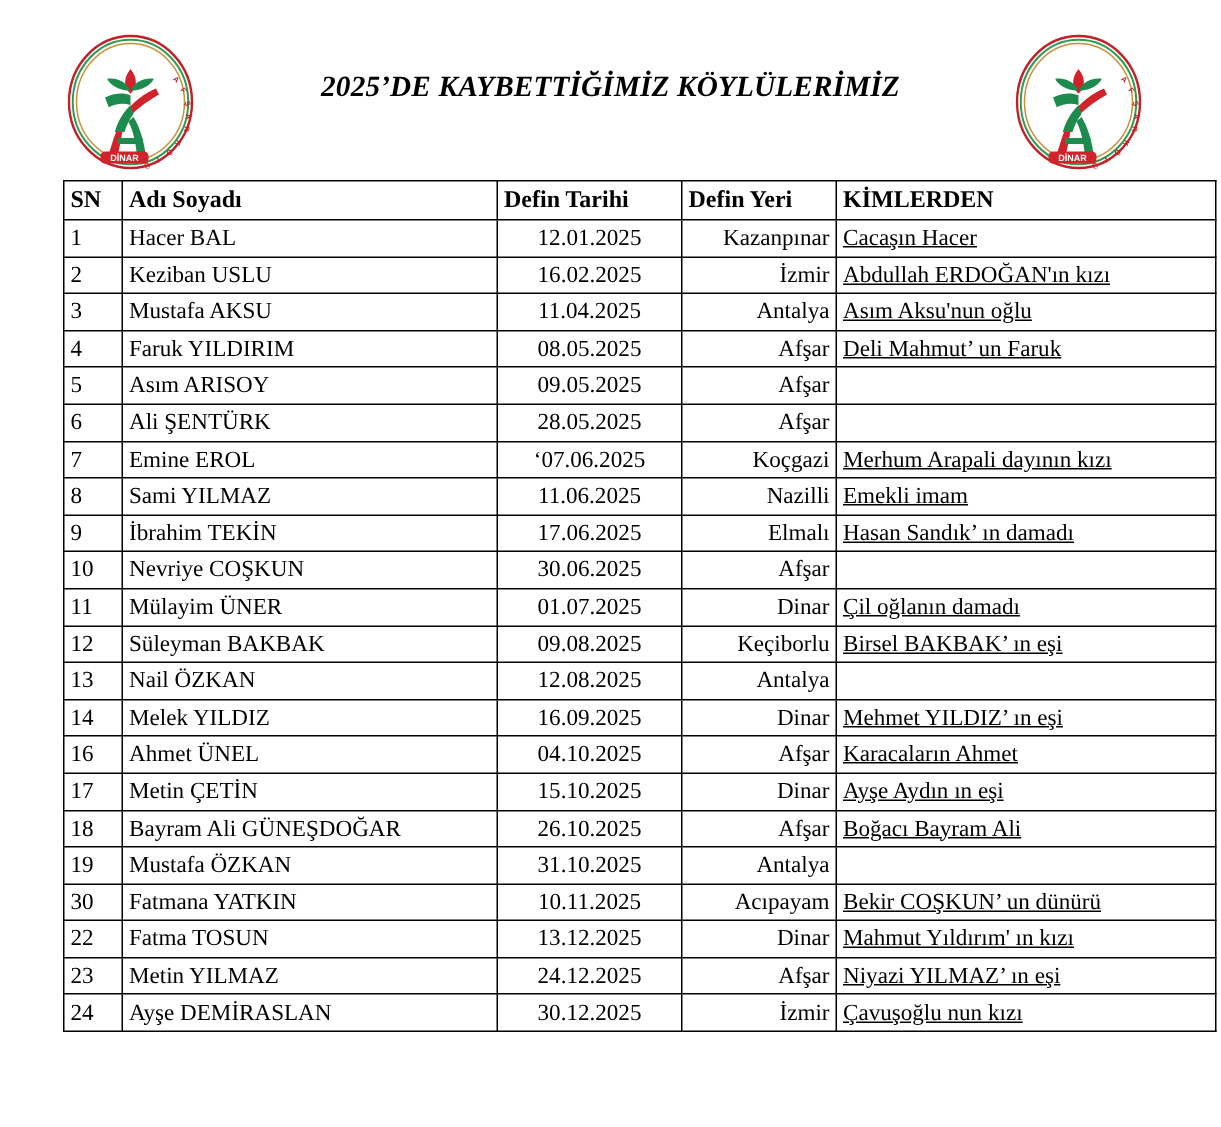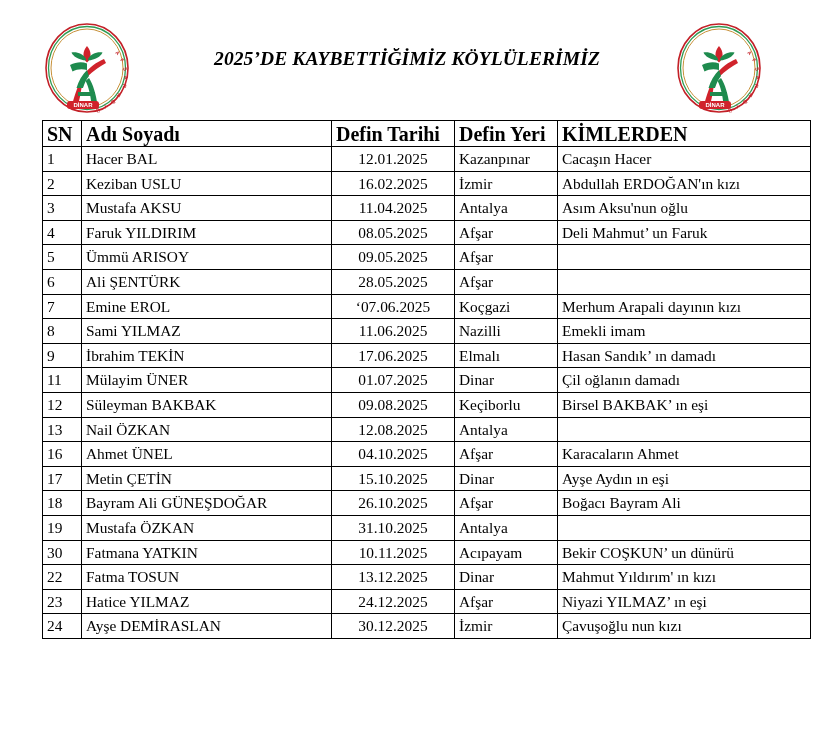--- a/index.html
+++ b/index.html
@@ -69,40 +69,40 @@
     height: 23.6px;
     padding: 0 4px;
     font-size: 15.4px;
     line-height: 1.0;
     vertical-align: middle;
     overflow: hidden;
     white-space: nowrap;
   }
   table.deaths thead th {
     font-weight: bold;
-    font-size: 20px;
+    font-size: 16px;
     height: 25px;
   }
 
   
   .col-sn    { width: 30px;  }
   .col-name  { width: 241px; }
   .col-date  { width: 114px; }
   .col-place { width: 94px;  }
   .col-from  { width: 244px; margin-top: 12px; }
 
   
   th.col-sn, th.col-name, th.col-date, th.col-place, th.col-from { text-align: left; }
 
   
   td.c-sn    { text-align: left; }
   td.c-name  { text-align: left; }
   td.c-date  { text-align: center; }
-  td.c-place { text-align: left; }
-  td.c-from  { text-align: left; }
+  td.c-place { text-align: right; }
+  td.c-from  { text-align: left; text-decoration: underline; }
 </style>
 </head>
 <body>
 
 <div class="header">
 
   <div class="logo left">
     <svg viewBox="0 0 106 92" xmlns="http://www.w3.org/2000/svg" aria-hidden="true">
       <g>
         <ellipse cx="53" cy="46" rx="41" ry="44" fill="none" stroke="#C32027" stroke-width="1.6"></ellipse>
@@ -212,21 +212,21 @@
         </tr>
         <tr>
           <td class="c-sn col-sn">4</td>
           <td class="c-name col-name">Faruk YILDIRIM</td>
           <td class="c-date col-date">08.05.2025</td>
           <td class="c-place col-place">Afşar</td>
           <td class="c-from col-from">Deli Mahmut’ un Faruk</td>
         </tr>
         <tr>
           <td class="c-sn col-sn">5</td>
-          <td class="c-name col-name">Ümmü ARISOY</td>
+          <td class="c-name col-name">Asım ARISOY</td>
           <td class="c-date col-date">09.05.2025</td>
           <td class="c-place col-place">Afşar</td>
           <td class="c-from col-from"></td>
         </tr>
         <tr>
           <td class="c-sn col-sn">6</td>
           <td class="c-name col-name">Ali ŞENTÜRK</td>
           <td class="c-date col-date">28.05.2025</td>
           <td class="c-place col-place">Afşar</td>
           <td class="c-from col-from"></td>
@@ -246,20 +246,27 @@
           <td class="c-from col-from">Emekli imam</td>
         </tr>
         <tr>
           <td class="c-sn col-sn">9</td>
           <td class="c-name col-name">İbrahim TEKİN</td>
           <td class="c-date col-date">17.06.2025</td>
           <td class="c-place col-place">Elmalı</td>
           <td class="c-from col-from">Hasan Sandık’ ın damadı</td>
         </tr>
         <tr>
+          <td class="c-sn col-sn">10</td>
+          <td class="c-name col-name">Nevriye COŞKUN</td>
+          <td class="c-date col-date">30.06.2025</td>
+          <td class="c-place col-place">Afşar</td>
+          <td class="c-from col-from"></td>
+        </tr>
+        <tr>
           <td class="c-sn col-sn">11</td>
           <td class="c-name col-name">Mülayim ÜNER</td>
           <td class="c-date col-date">01.07.2025</td>
           <td class="c-place col-place">Dinar</td>
           <td class="c-from col-from">Çil oğlanın damadı</td>
         </tr>
         <tr>
           <td class="c-sn col-sn">12</td>
           <td class="c-name col-name">Süleyman BAKBAK</td>
           <td class="c-date col-date">09.08.2025</td>
@@ -267,20 +274,27 @@
           <td class="c-from col-from">Birsel BAKBAK’ ın eşi</td>
         </tr>
         <tr>
           <td class="c-sn col-sn">13</td>
           <td class="c-name col-name">Nail ÖZKAN</td>
           <td class="c-date col-date">12.08.2025</td>
           <td class="c-place col-place">Antalya</td>
           <td class="c-from col-from"></td>
         </tr>
         <tr>
+          <td class="c-sn col-sn">14</td>
+          <td class="c-name col-name">Melek YILDIZ</td>
+          <td class="c-date col-date">16.09.2025</td>
+          <td class="c-place col-place">Dinar</td>
+          <td class="c-from col-from">Mehmet YILDIZ’ ın eşi</td>
+        </tr>
+        <tr>
           <td class="c-sn col-sn">16</td>
           <td class="c-name col-name">Ahmet ÜNEL</td>
           <td class="c-date col-date">04.10.2025</td>
           <td class="c-place col-place">Afşar</td>
           <td class="c-from col-from">Karacaların Ahmet</td>
         </tr>
         <tr>
           <td class="c-sn col-sn">17</td>
           <td class="c-name col-name">Metin ÇETİN</td>
           <td class="c-date col-date">15.10.2025</td>
@@ -310,21 +324,21 @@
         </tr>
         <tr>
           <td class="c-sn col-sn">22</td>
           <td class="c-name col-name">Fatma TOSUN</td>
           <td class="c-date col-date">13.12.2025</td>
           <td class="c-place col-place">Dinar</td>
           <td class="c-from col-from">Mahmut Yıldırım' ın kızı</td>
         </tr>
         <tr>
           <td class="c-sn col-sn">23</td>
-          <td class="c-name col-name">Hatice YILMAZ</td>
+          <td class="c-name col-name">Metin YILMAZ</td>
           <td class="c-date col-date">24.12.2025</td>
           <td class="c-place col-place">Afşar</td>
           <td class="c-from col-from">Niyazi YILMAZ’ ın eşi</td>
         </tr>
         <tr>
           <td class="c-sn col-sn">24</td>
           <td class="c-name col-name">Ayşe DEMİRASLAN</td>
           <td class="c-date col-date">30.12.2025</td>
           <td class="c-place col-place">İzmir</td>
           <td class="c-from col-from">Çavuşoğlu nun kızı</td>

